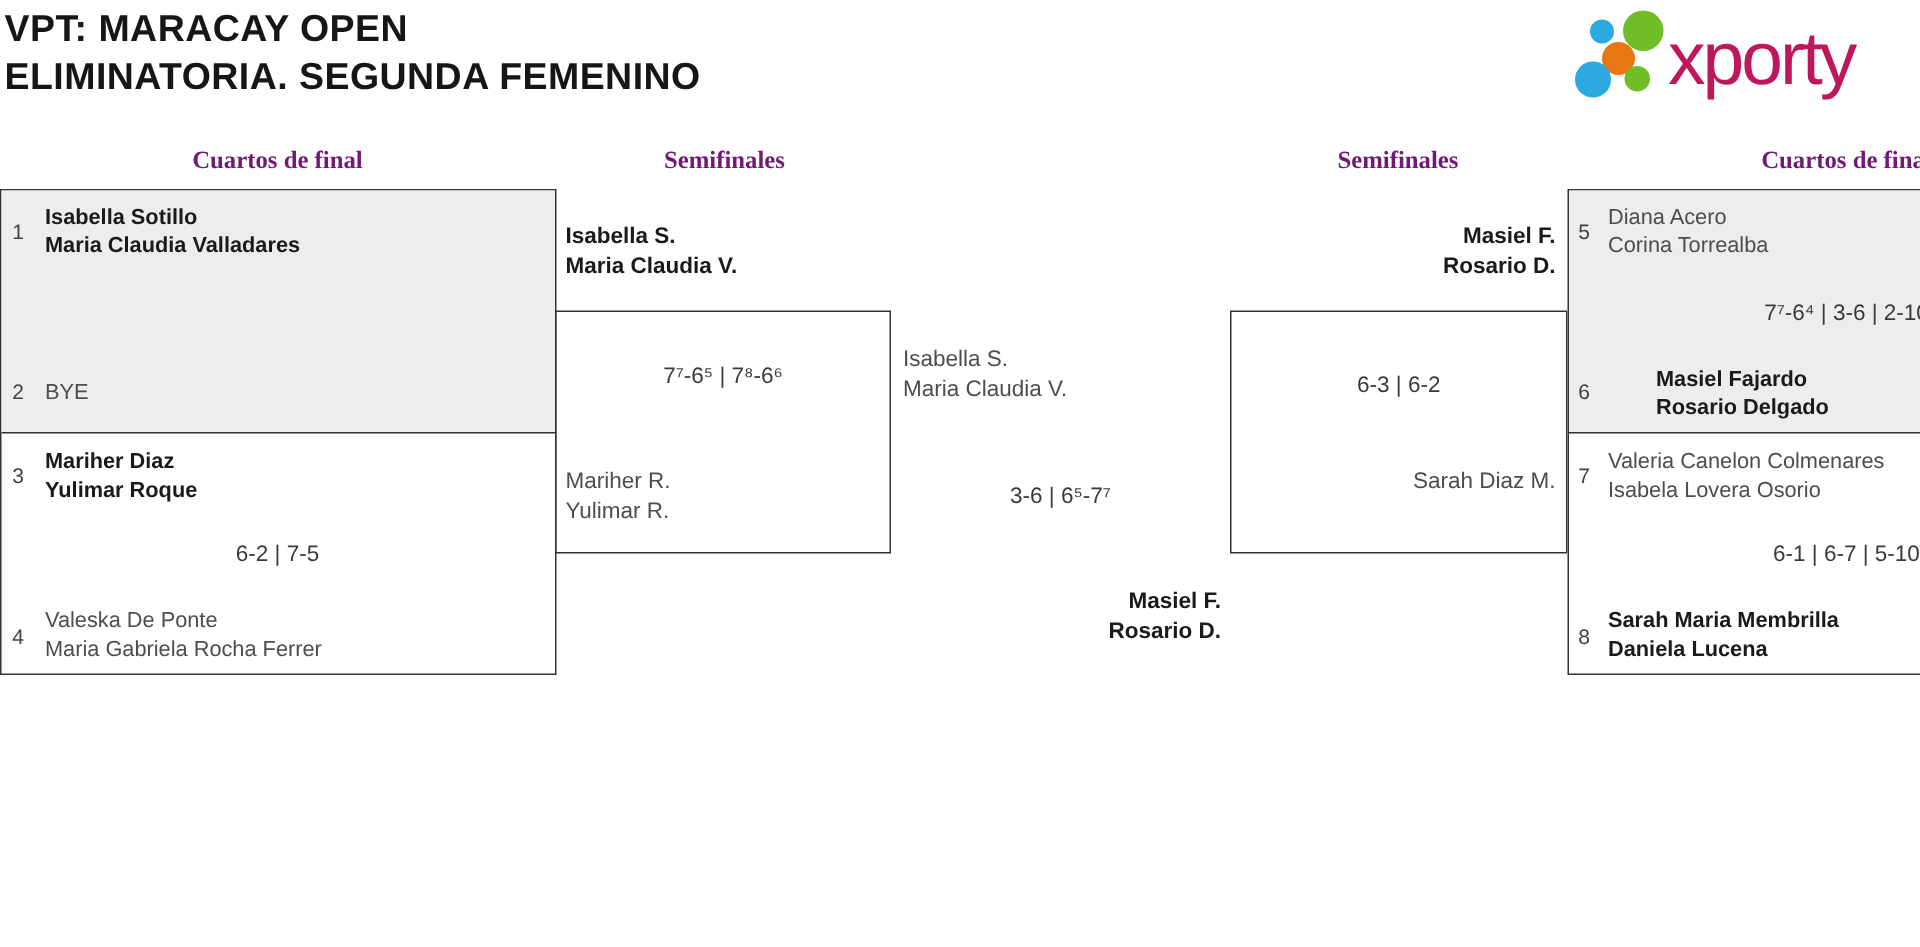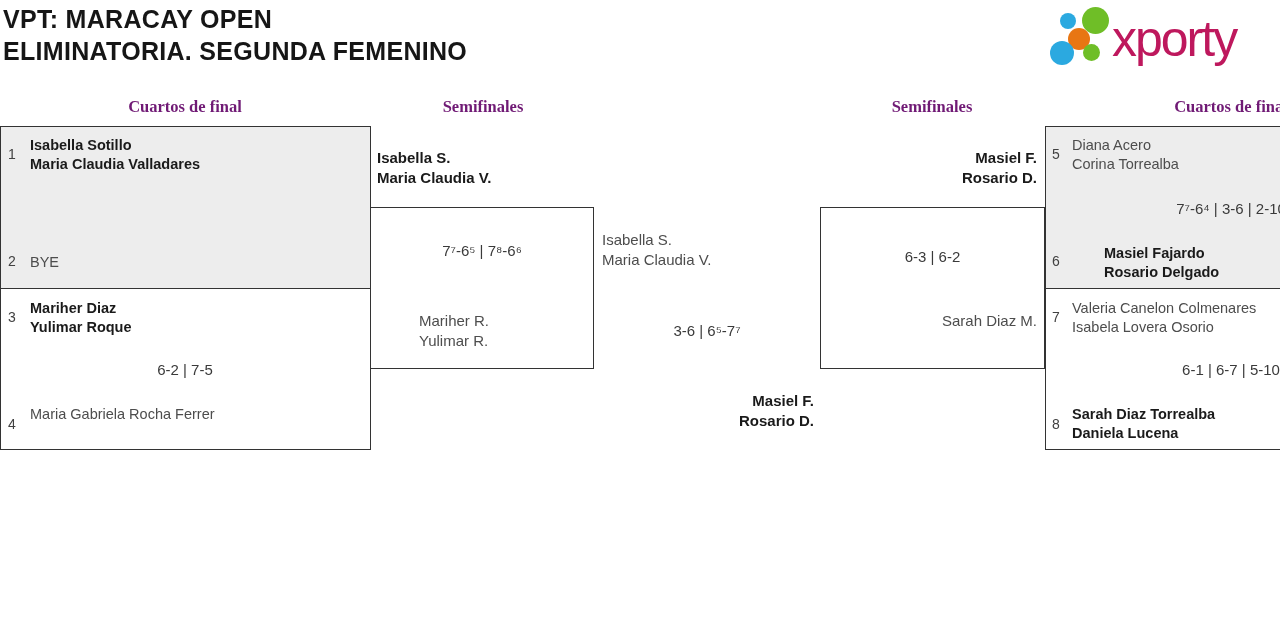--- a/index.html
+++ b/index.html
@@ -75,32 +75,33 @@
 
   <section>
     <div class="seed" style="left:4px; top:309px;">3</div>
     <div class="team win" style="left:30px; top:299px;">
       <div>Mariher Diaz</div>
       <div>Yulimar Roque</div>
     </div>
     <div class="score" style="left:35px; top:361px; width:300px;">6-2 | 7-5</div>
     <div class="seed" style="left:4px; top:416px;">4</div>
     <div class="team" style="left:30px; top:405px;">
+      <div>Valeska De Ponte</div>
       <div>Maria Gabriela Rocha Ferrer</div>
     </div>
   </section>
 
   <div class="sfbox" style="left:370px; width:224px;"></div>
   <section>
     <div class="team win big" style="left:377px; top:148px;">
       <div>Isabella S.</div>
       <div>Maria Claudia V.</div>
     </div>
     <div class="score" style="left:371px; top:242px; width:222px;">7⁷-6⁵ | 7⁸-6⁶</div>
-    <div class="team big" style="left:377px; top:311px;margin-left:42px;">
+    <div class="team big" style="left:377px; top:311px;">
       <div>Mariher R.</div>
       <div>Yulimar R.</div>
     </div>
   </section>
 
   <section>
     <div class="team big" style="left:602px; top:230px;">
       <div>Isabella S.</div>
       <div>Maria Claudia V.</div>
     </div>
@@ -143,19 +144,19 @@
 
   <section>
     <div class="seed" style="left:1048px; top:309px;">7</div>
     <div class="team" style="left:1072px; top:299px;">
       <div>Valeria Canelon Colmenares</div>
       <div>Isabela Lovera Osorio</div>
     </div>
     <div class="score" style="left:1081px; top:361px; width:300px;">6-1 | 6-7 | 5-10</div>
     <div class="seed" style="left:1048px; top:416px;">8</div>
     <div class="team win" style="left:1072px; top:405px;">
-      <div>Sarah Diaz Torrealba</div>
+      <div>Sarah Maria Membrilla</div>
       <div>Daniela Lucena</div>
     </div>
   </section>
 
 </div>
 </div>
 
 </body></html>

